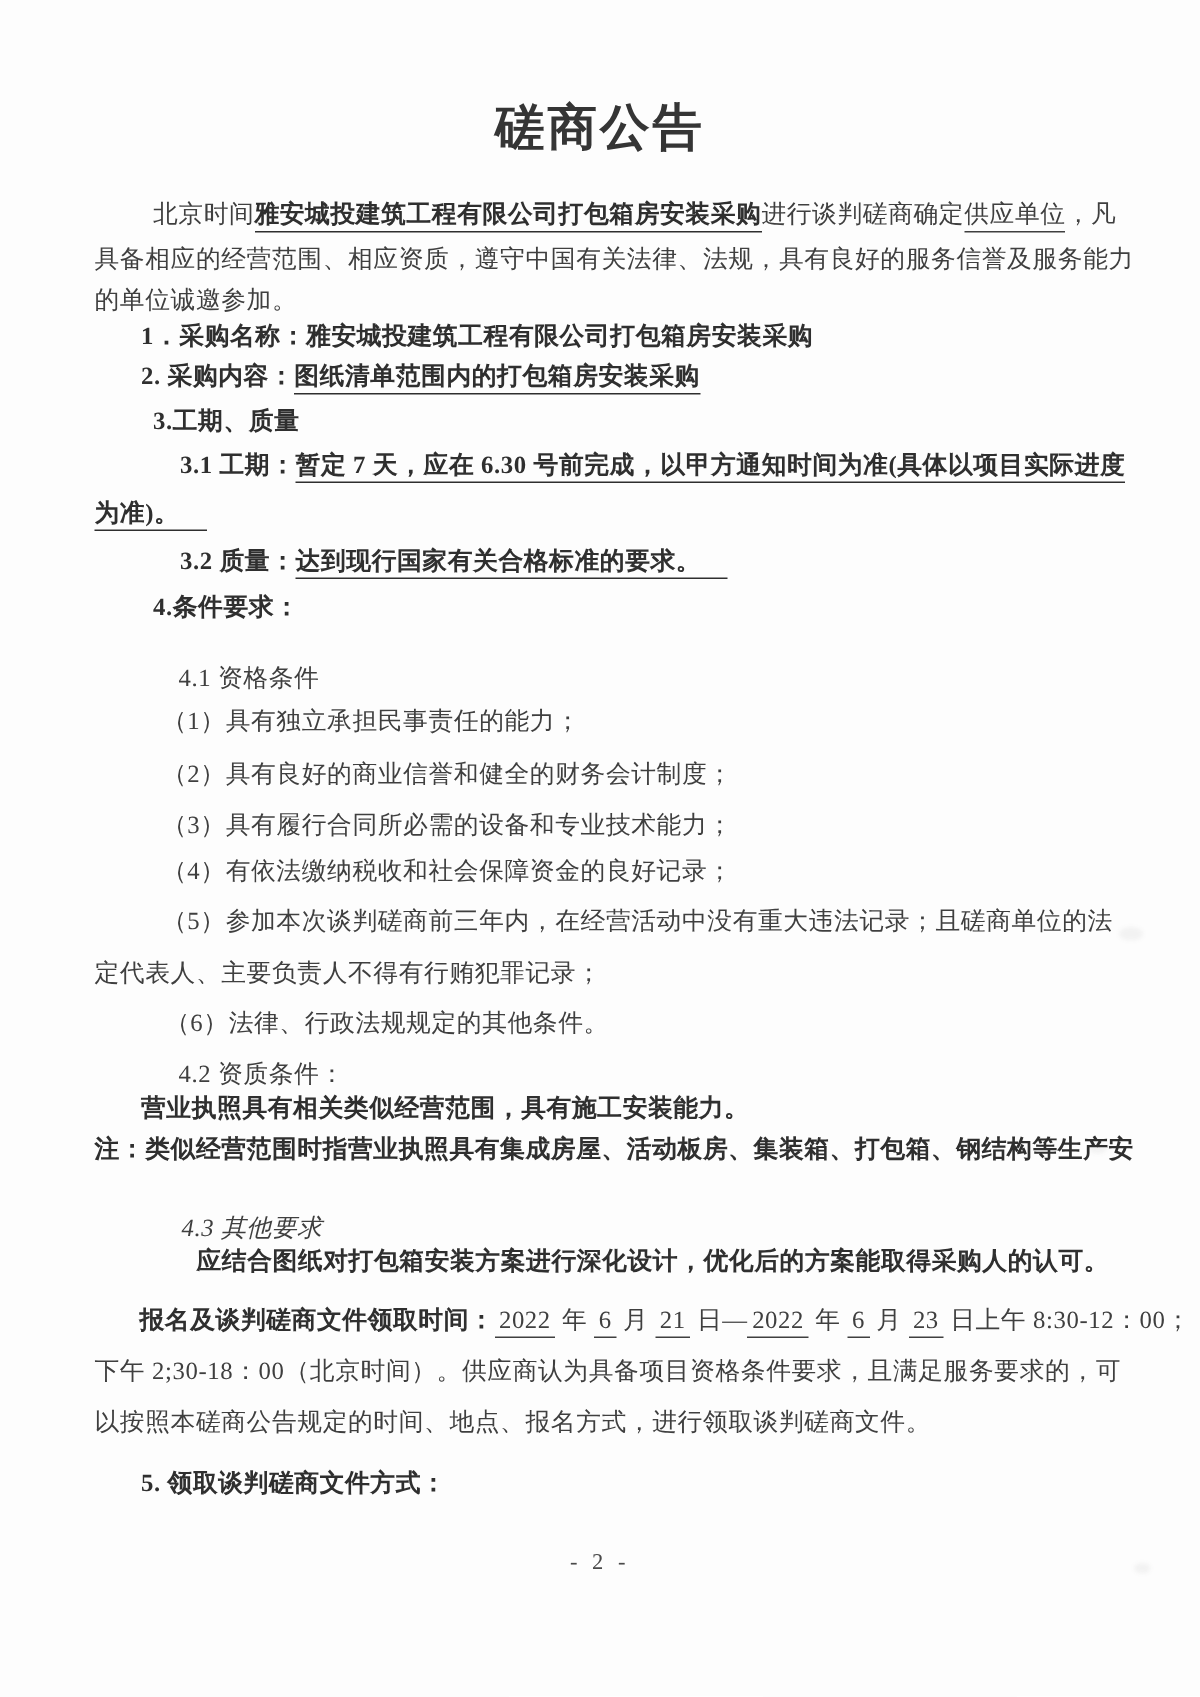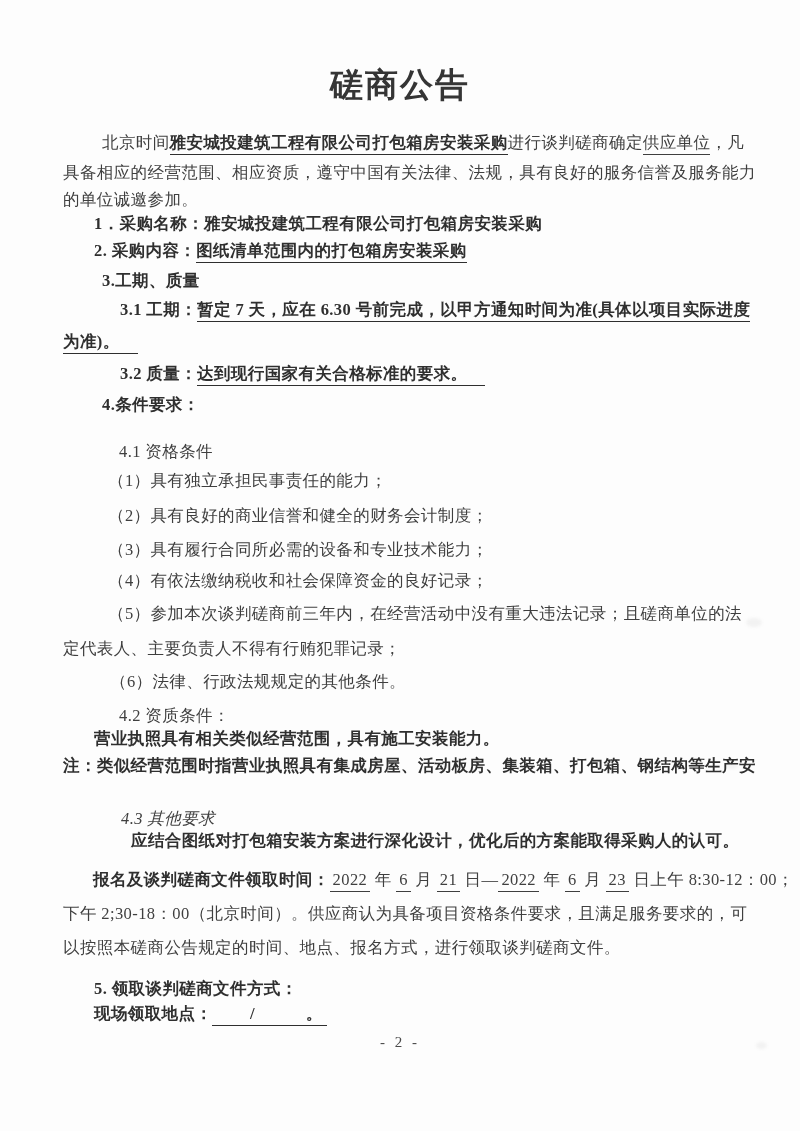--- a/index.html
+++ b/index.html
@@ -65,21 +65,20 @@
 
   <p class="ln" style="top:807px;left:121px;font-style:italic;">4.3 其他要求</p>
   <p class="ln b" style="top:829px;left:131px;">应结合图纸对打包箱安装方案进行深化设计，优化后的方案能取得采购人的认可。</p>
 
   <p class="ln" style="top:868px;left:93px;"><span class="b">报名及谈判磋商文件领取时间：</span><span class="u-num">2022</span><span> 年 </span><span class="u-num">6</span><span> 月 </span><span class="u-num">21</span><span> 日—</span><span class="u-num">2022</span><span> 年 </span><span class="u-num">6</span><span> 月 </span><span class="u-num">23</span><span> 日上午 8:30-12：00；</span></p>
   <p class="ln" style="top:902px;left:63px;">下午 2;30-18：00（北京时间）。供应商认为具备项目资格条件要求，且满足服务要求的，可</p>
   <p class="ln" style="top:936px;left:63px;">以按照本磋商公告规定的时间、地点、报名方式，进行领取谈判磋商文件。</p>
 
   <p class="ln b" style="top:959px;left:94px;margin-top:18px;">5. 领取谈判磋商文件方式：</p>
 
-  <p class="ln b" style="top:1002px;left:94px;"><span>现场领取地点：</span><span class="blank">　　/　　　。</span></p>
 
   <p class="ln pageno" style="top:1030px;">- 2 -</p>
 
   <div class="speck" style="top:618px;left:746px;width:16px;height:9px;"></div>
   <div class="speck" style="top:1042px;left:756px;width:11px;height:7px;"></div>
   <div class="speck" style="top:762px;left:726px;width:12px;height:7px;"></div>
 
 </div>
 
 </body></html>

